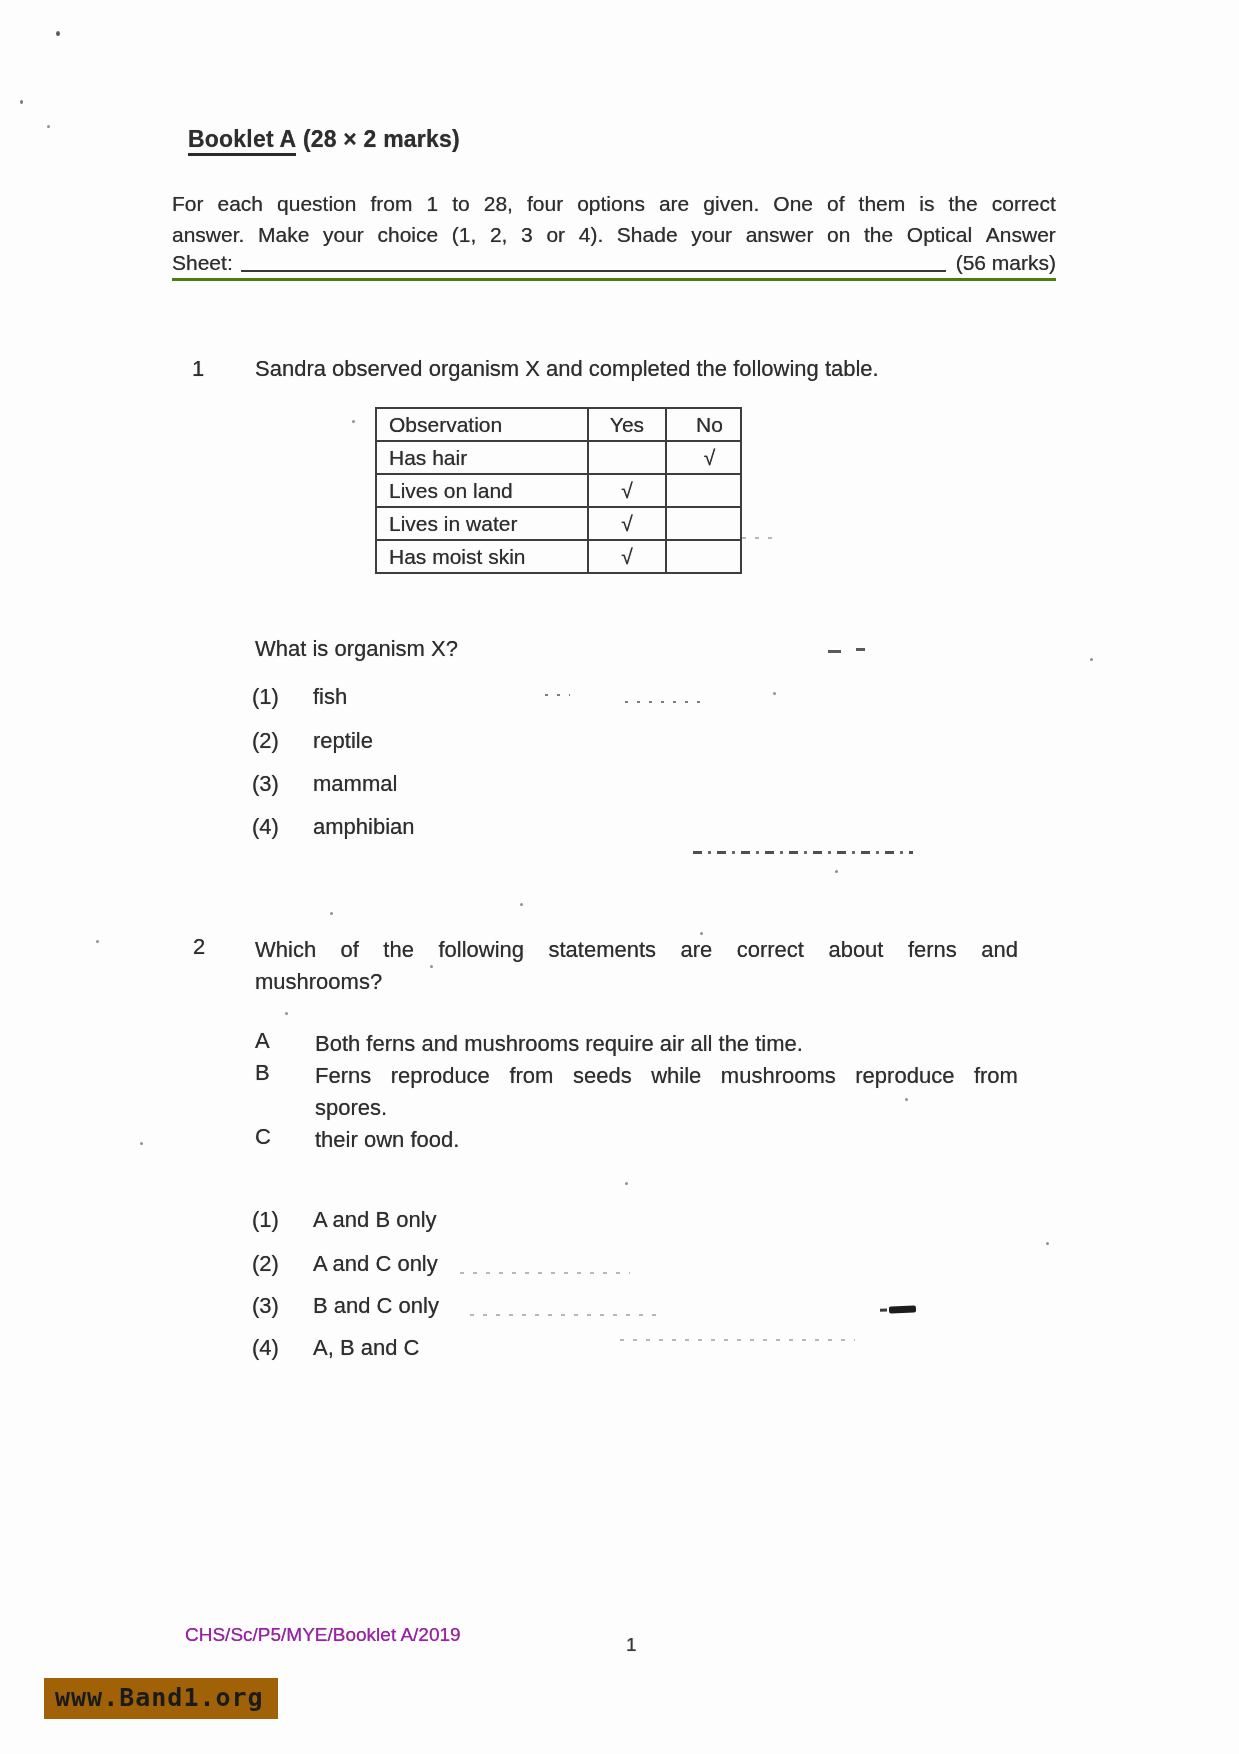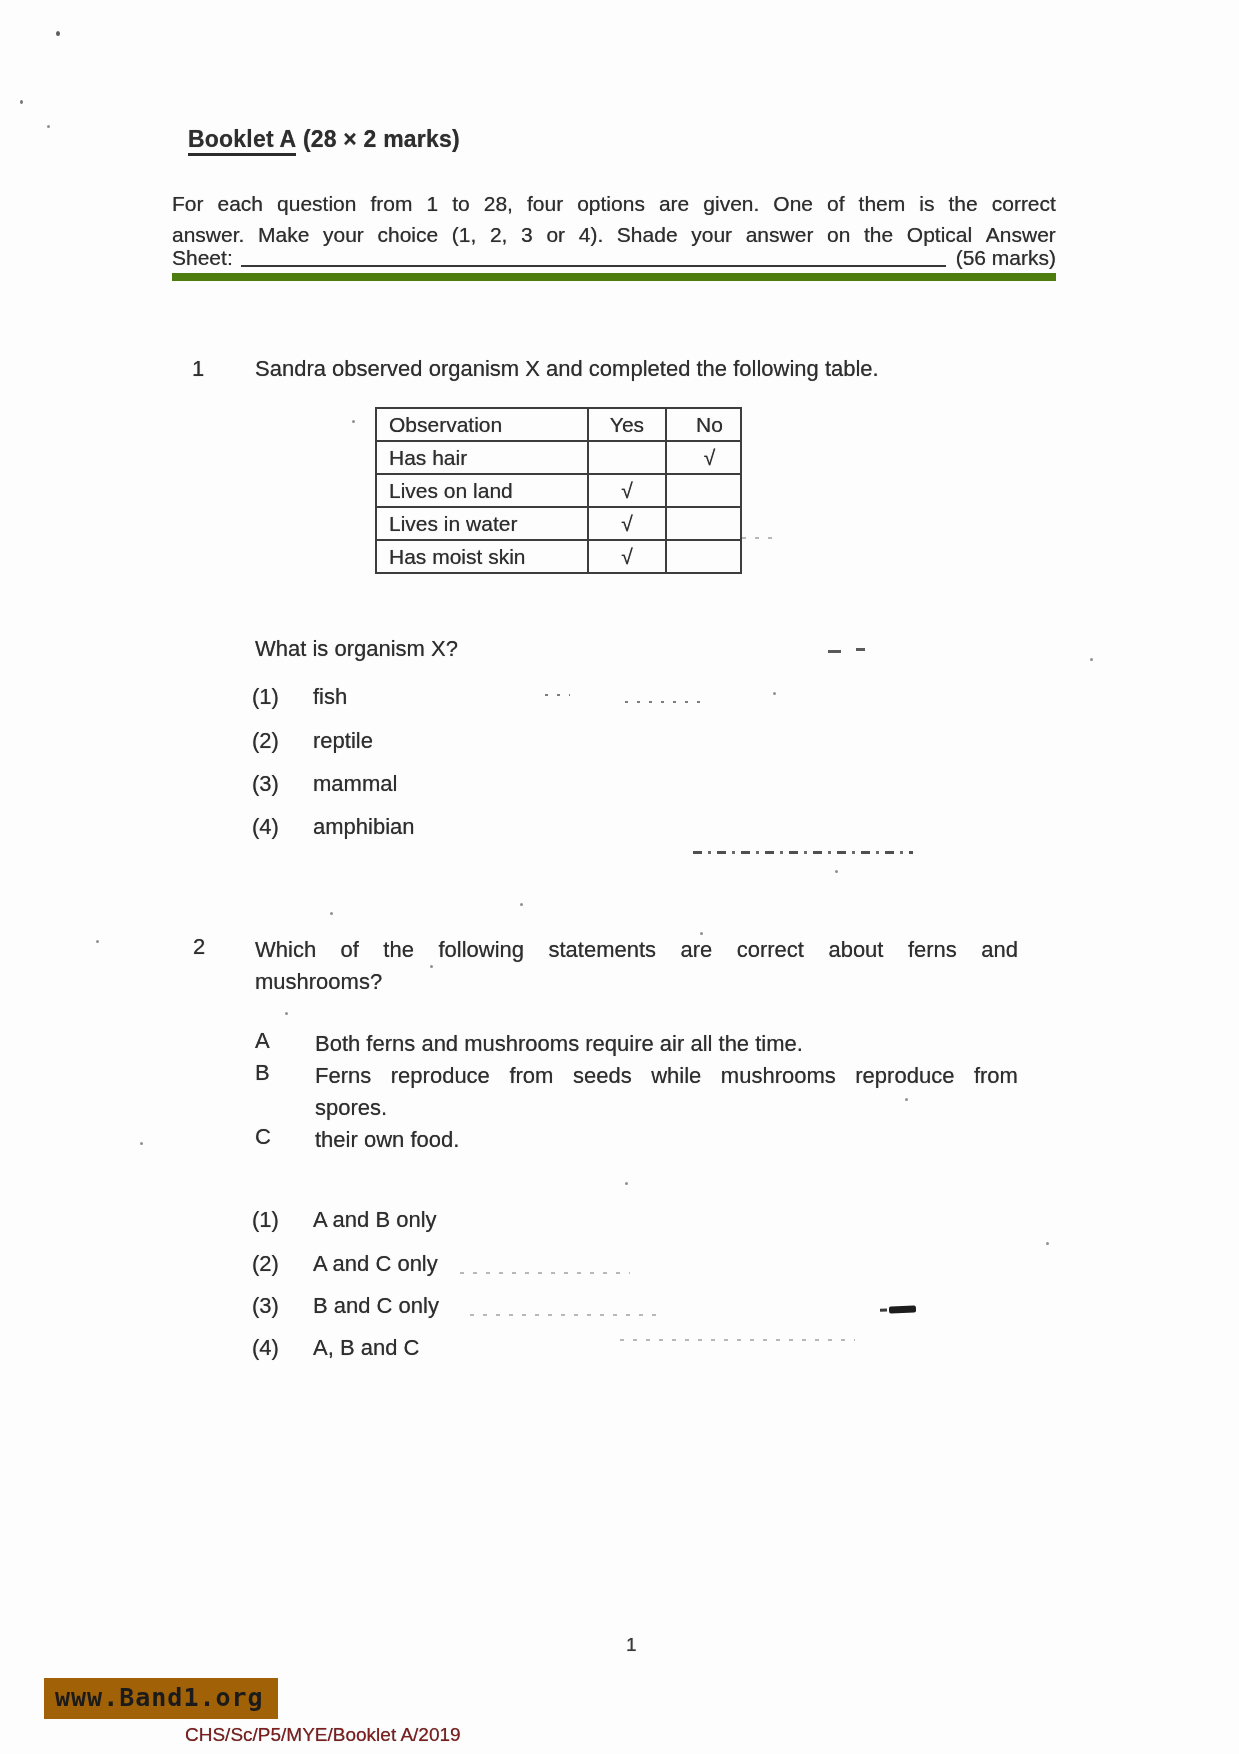--- a/index.html
+++ b/index.html
@@ -17,21 +17,21 @@
 
   
   #booklet-title { left:188px; top:126px; font-size:23px; font-weight:bold; letter-spacing:0.2px; }
   #booklet-title .u { border-bottom:3px solid #2c2c2c; padding-bottom:1px; }
 
   
   #instructions { left:172px; top:188px; width:884px; font-size:21px; }
   .justify-line { display:flex; justify-content:space-between; height:31px; line-height:31px; }
   .justify-line span { white-space:pre; }
   #instr-line3 { display:flex; align-items:flex-end; height:31px; line-height:31px;
-                 border-bottom:8px solid #4d7c0f; }
+                 border-bottom:3px solid #4d7c0f; }
   #instr-fill { flex:1; border-bottom:2px solid #383838; margin:0 10px 6px 8px; }
 
   
   .q-num { font-size:22px; }
   .q-text { font-size:22px; }
   #q1-number { left:192px; top:356px; }
   #q1-text { left:255px; top:356px; }
 
   
   #obs-table { left:375px; top:407px; border-collapse:collapse; table-layout:fixed; }
@@ -66,21 +66,21 @@
   #stmt-a { left:255px; top:1028px; }
   #stmt-b { left:255px; top:1060px; }
   #stmt-c { left:255px; top:1124px; }
 
   #q2-opt1 { left:252px; top:1207px; }
   #q2-opt2 { left:252px; top:1251px; }
   #q2-opt3 { left:252px; top:1293px; }
   #q2-opt4 { left:252px; top:1335px; }
 
   
-  #footer-ref { left:185px; top:1724px; font-size:19px; color:#7f1d1d; }
+  #footer-ref { left:185px; top:1624px; font-size:19px; color:#a21caf; }
   #footer-page { left:626px; top:1634px; font-size:19px; color:#3a3a3a; }
   #watermark { left:44px; top:1678px; background:#a16207; padding:5px 14px 7px 11px;
                font-family:"DejaVu Sans Mono","Liberation Mono",monospace;
                font-weight:bold; font-size:25px; color:#1b1b1b; letter-spacing:1px; }
 
   
   .dotline { position:absolute; height:2px;
     background-image:repeating-linear-gradient(90deg,#7d7d7d 0 3px,transparent 3px 12px); }
   .dashdot { position:absolute; height:3px;
     background-image:repeating-linear-gradient(90deg,#4f4f4f 0 9px,transparent 9px 15px,#6a6a6a 15px 18px,transparent 18px 24px); }

